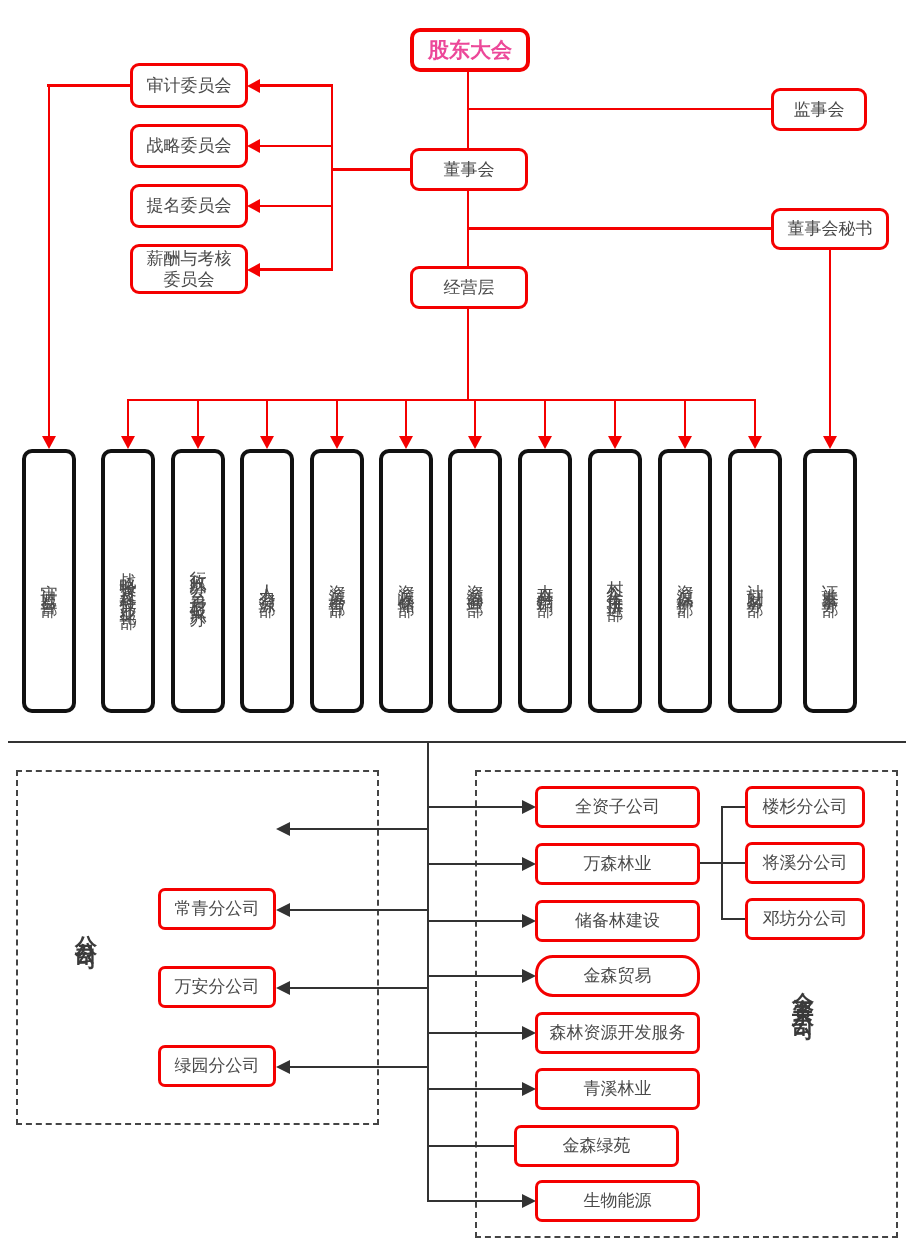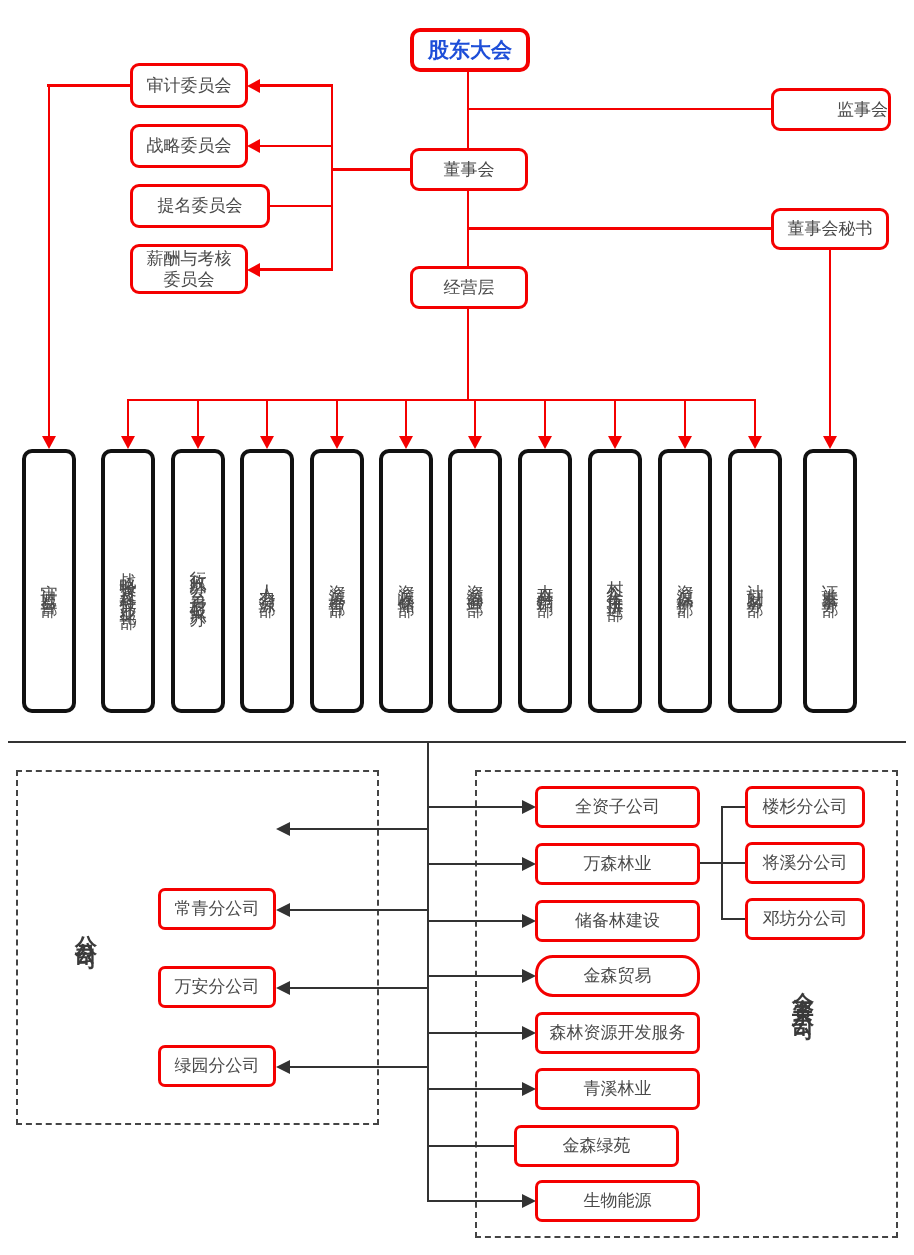--- a/index.html
+++ b/index.html
@@ -15,21 +15,21 @@
   .ah.red-left {border-top:7px solid transparent;border-bottom:7px solid transparent;border-right:13px solid #f40000;}
   .ah.red-down {border-left:7px solid transparent;border-right:7px solid transparent;border-top:13px solid #f40000;}
   .ah.blk-left {border-top:7px solid transparent;border-bottom:7px solid transparent;border-right:14px solid #333333;}
   .ah.blk-right{border-top:7px solid transparent;border-bottom:7px solid transparent;border-left:14px solid #333333;}
   
   .rbox{
     position:absolute;box-sizing:border-box;background:#fff;border:3.5px solid #f40000;
     border-radius:9px;display:flex;align-items:center;justify-content:center;
     font-size:17px;color:#4a4a4a;z-index:2;text-align:center;line-height:1.25;
   }
-  .rbox.root{border-width:4.5px;border-radius:10px;font-size:21px;font-weight:bold;color:#1d4ed8;}
+  .rbox.root{border-width:4.5px;border-radius:10px;font-size:21px;font-weight:bold;color:#ec4899;}
   .rbox.thin{border-width:3px;border-radius:7px;}
   .dept{
     position:absolute;box-sizing:border-box;background:#fff;border:4px solid #111111;
     border-radius:10px;display:flex;align-items:center;justify-content:center;
     width:54px;top:449px;height:264px;z-index:2;
   }
   .vtext{
     writing-mode:vertical-rl;text-orientation:mixed;
     font-size:17px;color:#4a4a4a;letter-spacing:4px;line-height:1;
   }
@@ -96,27 +96,27 @@
 
   <div class="rbox root" style="left:410px;top:28px;width:120px;height:44px;">
     <span>股东大会</span>
   </div>
   <div class="rbox" style="left:130px;top:63px;width:118px;height:45px;">
     <span>审计委员会</span>
   </div>
   <div class="rbox" style="left:130px;top:124px;width:118px;height:44px;">
     <span>战略委员会</span>
   </div>
-  <div class="rbox" style="left:130px;top:184px;width:140px;height:44px;">
+  <div class="rbox" style="left:130px;top:184px;width:118px;height:44px;">
     <span>提名委员会</span>
   </div>
   <div class="rbox" style="left:130px;top:244px;width:118px;height:50px;">
     <span class="wrap5">薪酬与考核委员会</span>
   </div>
-  <div class="rbox" style="left:771px;top:88px;width:120px;height:43px;justify-content:flex-end;">
+  <div class="rbox" style="left:771px;top:88px;width:96px;height:43px;">
     <span>监事会</span>
   </div>
   <div class="rbox" style="left:410px;top:148px;width:118px;height:43px;">
     <span>董事会</span>
   </div>
   <div class="rbox" style="left:771px;top:208px;width:118px;height:42px;">
     <span>董事会秘书</span>
   </div>
   <div class="rbox" style="left:410px;top:266px;width:118px;height:43px;">
     <span>经营层</span>

